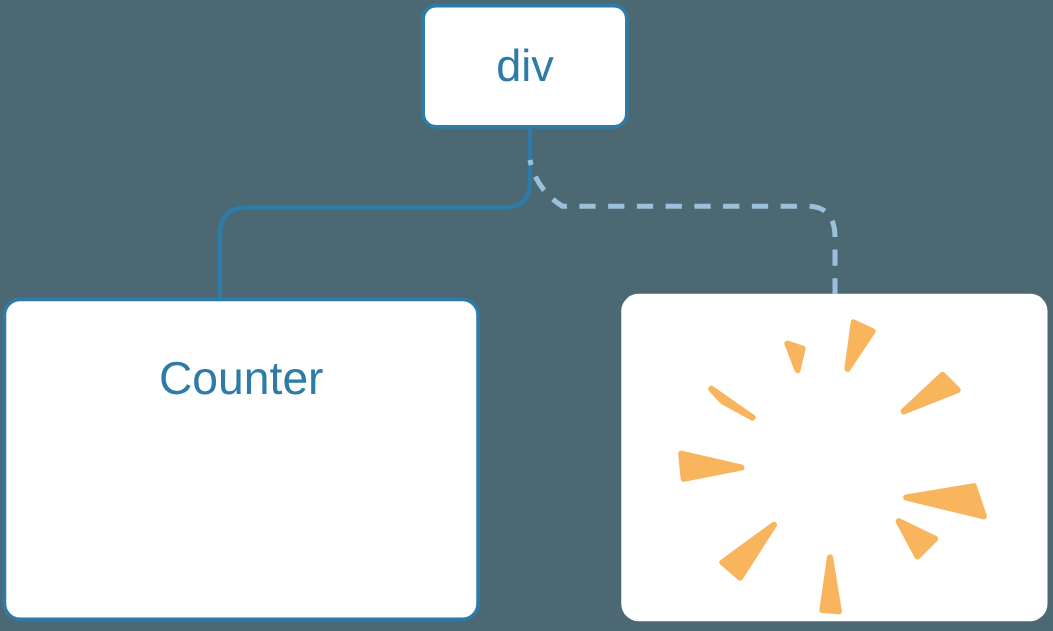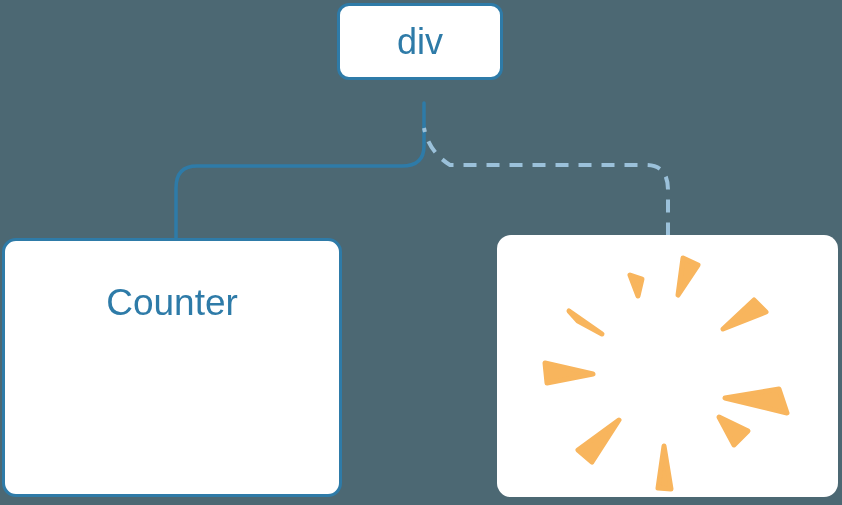--- a/index.html
+++ b/index.html
@@ -10,35 +10,35 @@
     background: #4C6873;
     font-family: "Liberation Sans", "DejaVu Sans", sans-serif;
   }
   .card {
     position: absolute;
     background: #ffffff;
     box-sizing: border-box;
   }
   #root-node {
     left: 337px; top: 3px;
-    width: 166px; height: 77px;
+    width: 166px; height: 100px;
     border: 3px solid #2E7BA8;
     border-radius: 12px;
     display: flex; align-items: center; justify-content: center;
     color: #2E7BA8;
     font-size: 36px;
   }
   #connector-layer {
     position: absolute; left: 0; top: 0;
     width: 842px; height: 505px;
     pointer-events: none;
   }
   #counter-node {
     left: 2px; top: 238px;
-    width: 340px; height: 259px;
+    width: 382px; height: 259px;
     border: 3px solid #2E7BA8;
     border-radius: 14px;
     display: flex; flex-direction: column; align-items: center;
   }
   #counter-title {
     margin-top: 40px;
     font-size: 37px;
     color: #2E7BA8;
     line-height: 1.2;
   }

